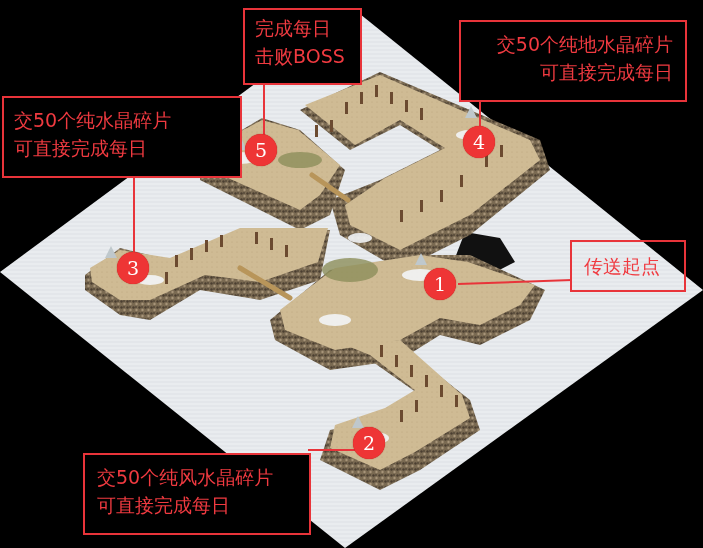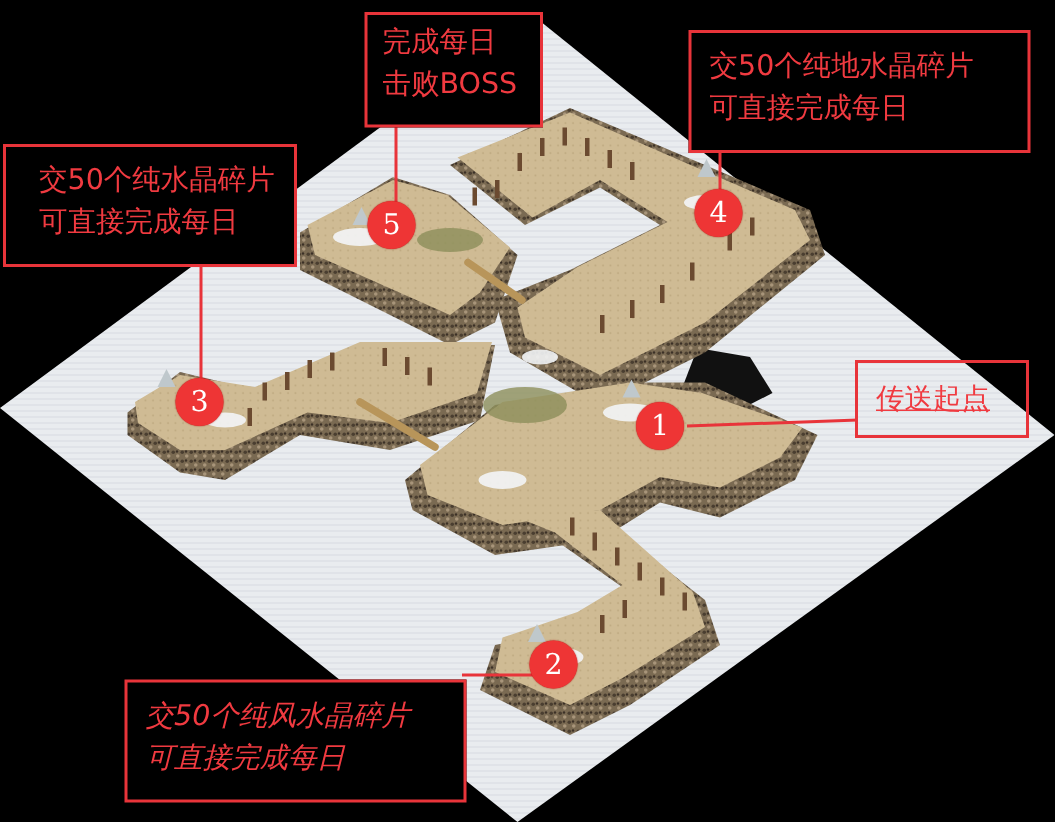--- a/index.html
+++ b/index.html
@@ -137,30 +137,30 @@
 <div class="marker" style="left:463px;top:126px;">4</div>
 <div class="marker" style="left:117px;top:252px;">3</div>
 <div class="marker" style="left:424px;top:268px;">1</div>
 <div class="marker" style="left:353px;top:427px;">2</div>
 
 <div class="label-box dark" style="left:243px;top:8px;width:119px;height:77px;padding:4px 10px;">
   <span class="label-line">完成每日</span>
   <span class="label-line">击败BOSS</span>
 </div>
 
-<div class="label-box dark" style="left:459px;top:20px;width:228px;height:82px;padding:8px 12px;">
+<div class="label-box dark" style="left:459px;top:20px;width:228px;height:82px;padding:8px 12px;text-align:right;">
   <span class="label-line">交50个纯地水晶碎片</span>
   <span class="label-line">可直接完成每日</span>
 </div>
 
-<div class="label-box dark" style="left:2px;top:96px;width:196px;height:82px;padding:8px 22px;">
+<div class="label-box dark" style="left:2px;top:96px;width:240px;height:82px;padding:8px 10px;">
   <span class="label-line">交50个纯水晶碎片</span>
   <span class="label-line">可直接完成每日</span>
 </div>
 
-<div class="label-box light" style="left:570px;top:240px;width:116px;height:52px;padding:10px 12px;text-decoration:underline;">
+<div class="label-box light" style="left:570px;top:240px;width:116px;height:52px;padding:10px 12px;">
   <span class="label-line">传送起点</span>
 </div>
 
-<div class="label-box dark" style="left:83px;top:453px;width:228px;height:82px;padding:8px 12px;font-style:italic;">
+<div class="label-box dark" style="left:83px;top:453px;width:228px;height:82px;padding:8px 12px;">
   <span class="label-line">交50个纯风水晶碎片</span>
   <span class="label-line">可直接完成每日</span>
 </div>
 
 </body></html>

